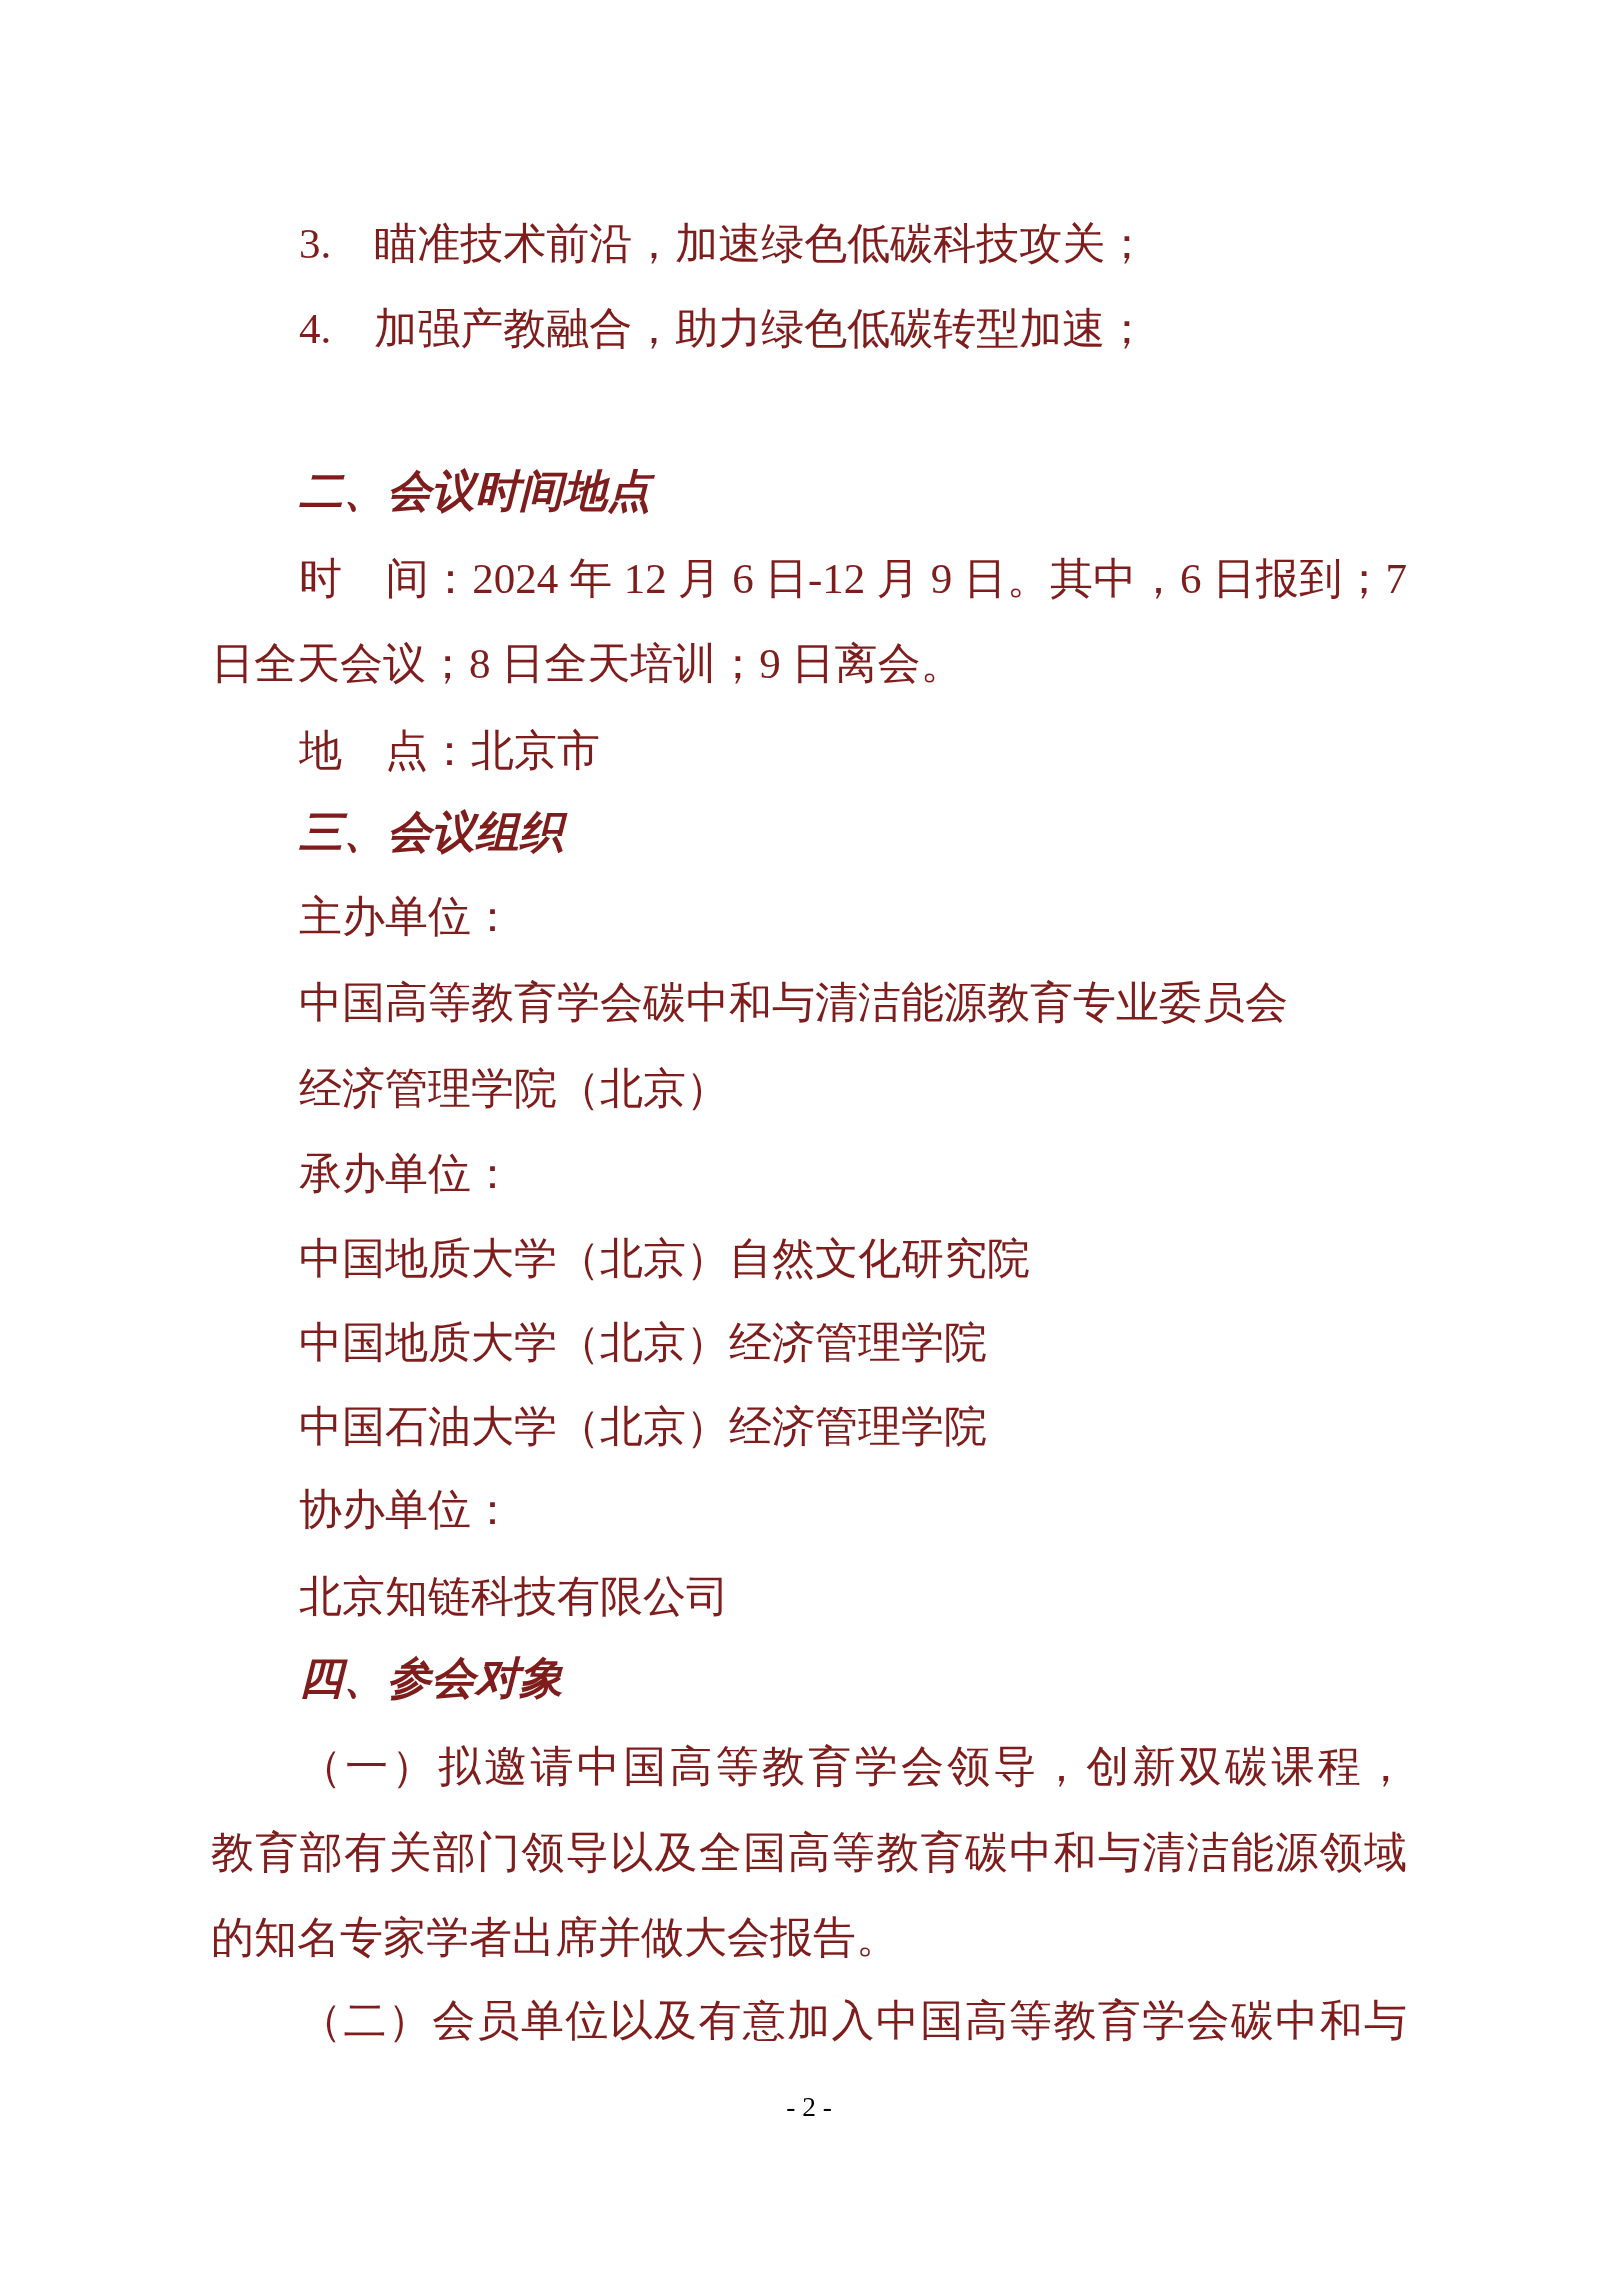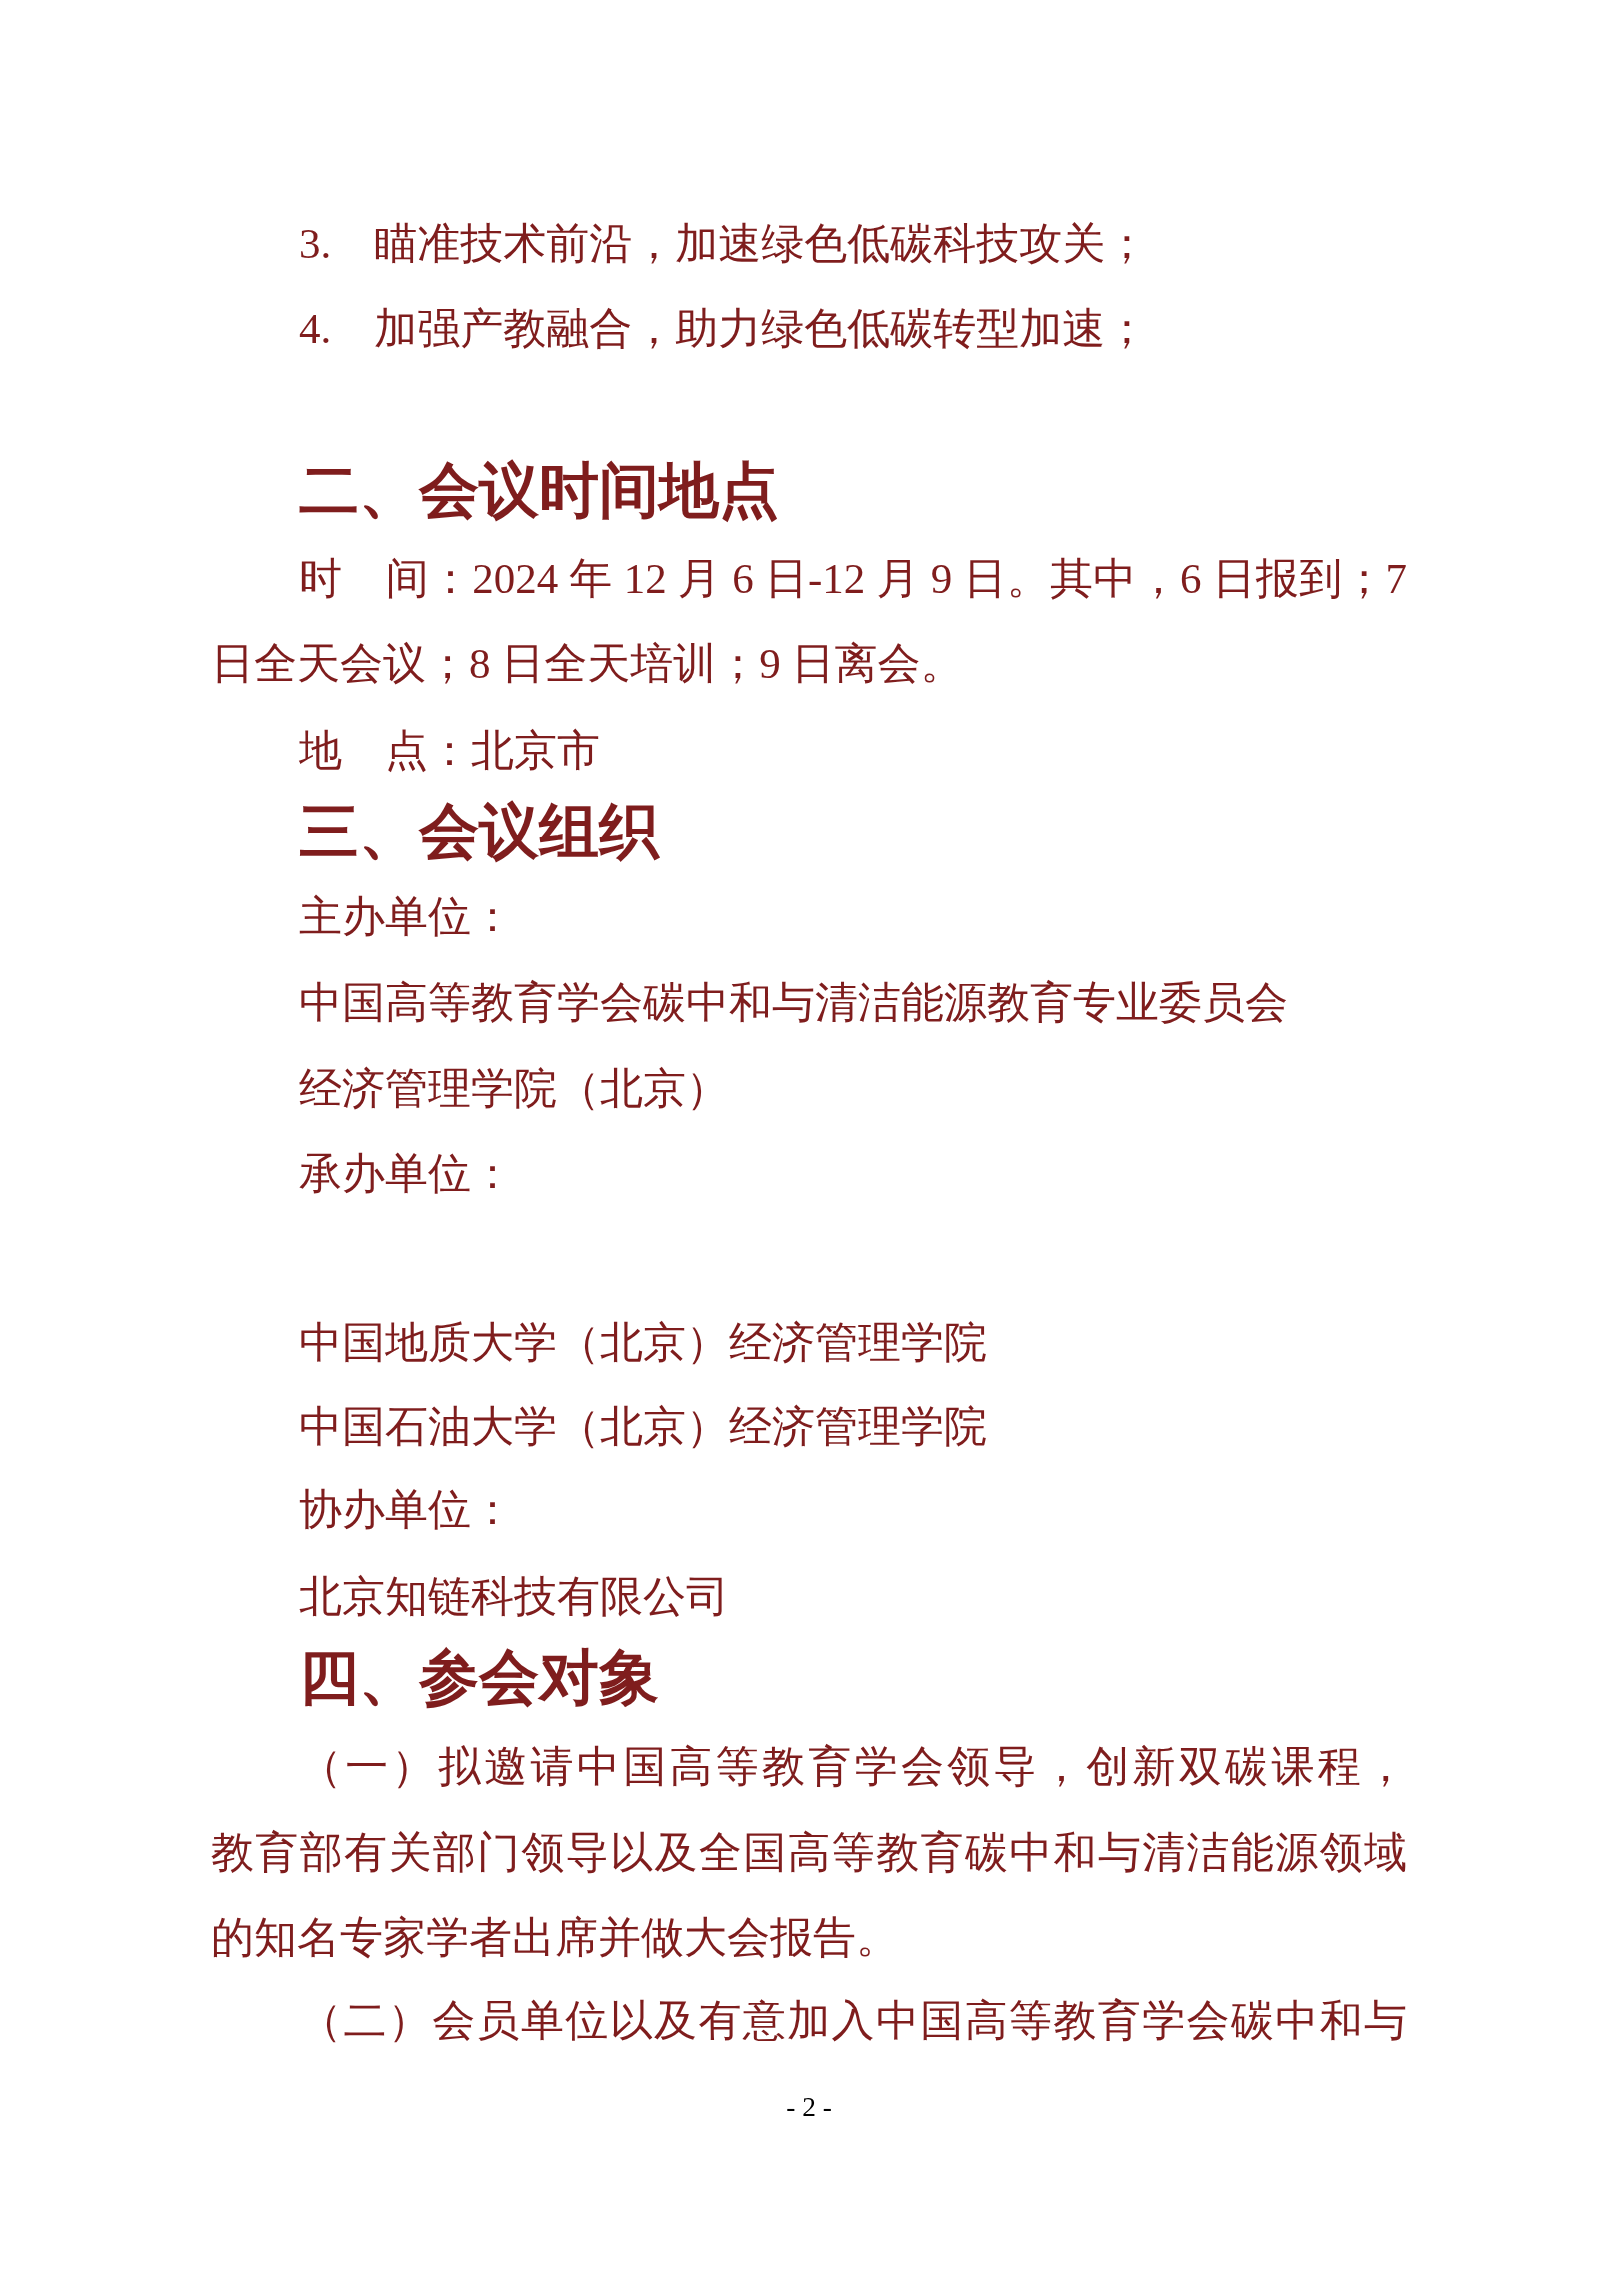--- a/index.html
+++ b/index.html
@@ -28,21 +28,22 @@
   }
   .indent { text-indent: 88px; }
   .justify {
     text-align: justify;
     text-align-last: justify;
     white-space: normal;
   }
   .heading {
     font-family: "Liberation Sans", "DejaVu Sans", sans-serif;
     font-weight: bold;
-    font-size: 60px;
+    font-size: 44px;
+    font-style: italic;
   }
   .label {
     font-weight: normal;
   }
   .pagenum {
     position: absolute;
     left: 211px;
     width: 1196px;
     top: 2078px;
     height: 59px;
@@ -67,20 +68,21 @@
   <div class="line" style="top:621px">日全天会议；8 日全天培训；9 日离会。</div>
   <div class="line indent" style="top:708px">地　点：北京市</div>
 
   <div class="line indent heading" style="top:789px">三、会议组织</div>
 
   <div class="line indent label" style="top:874px">主办单位：</div>
   <div class="line indent" style="top:960px">中国高等教育学会碳中和与清洁能源教育专业委员会</div>
   <div class="line indent" style="top:1046px">经济管理学院（北京）</div>
 
   <div class="line indent label" style="top:1131px">承办单位：</div>
+  <div class="line indent" style="top:1216px">中国地质大学（北京）自然文化研究院</div>
   <div class="line indent" style="top:1300px">中国地质大学（北京）经济管理学院</div>
   <div class="line indent label" style="top:1467px">协办单位：</div>
 
   <div class="line indent" style="top:1384px">中国石油大学（北京）经济管理学院</div>
   <div class="line indent" style="top:1554px">北京知链科技有限公司</div>
 
   <div class="line indent heading" style="top:1635px">四、参会对象</div>
 
   <div class="line indent justify" style="top:1724px">（一）拟邀请中国高等教育学会领导，创新双碳课程，</div>
   <div class="line justify" style="top:1810px">教育部有关部门领导以及全国高等教育碳中和与清洁能源领域</div>

